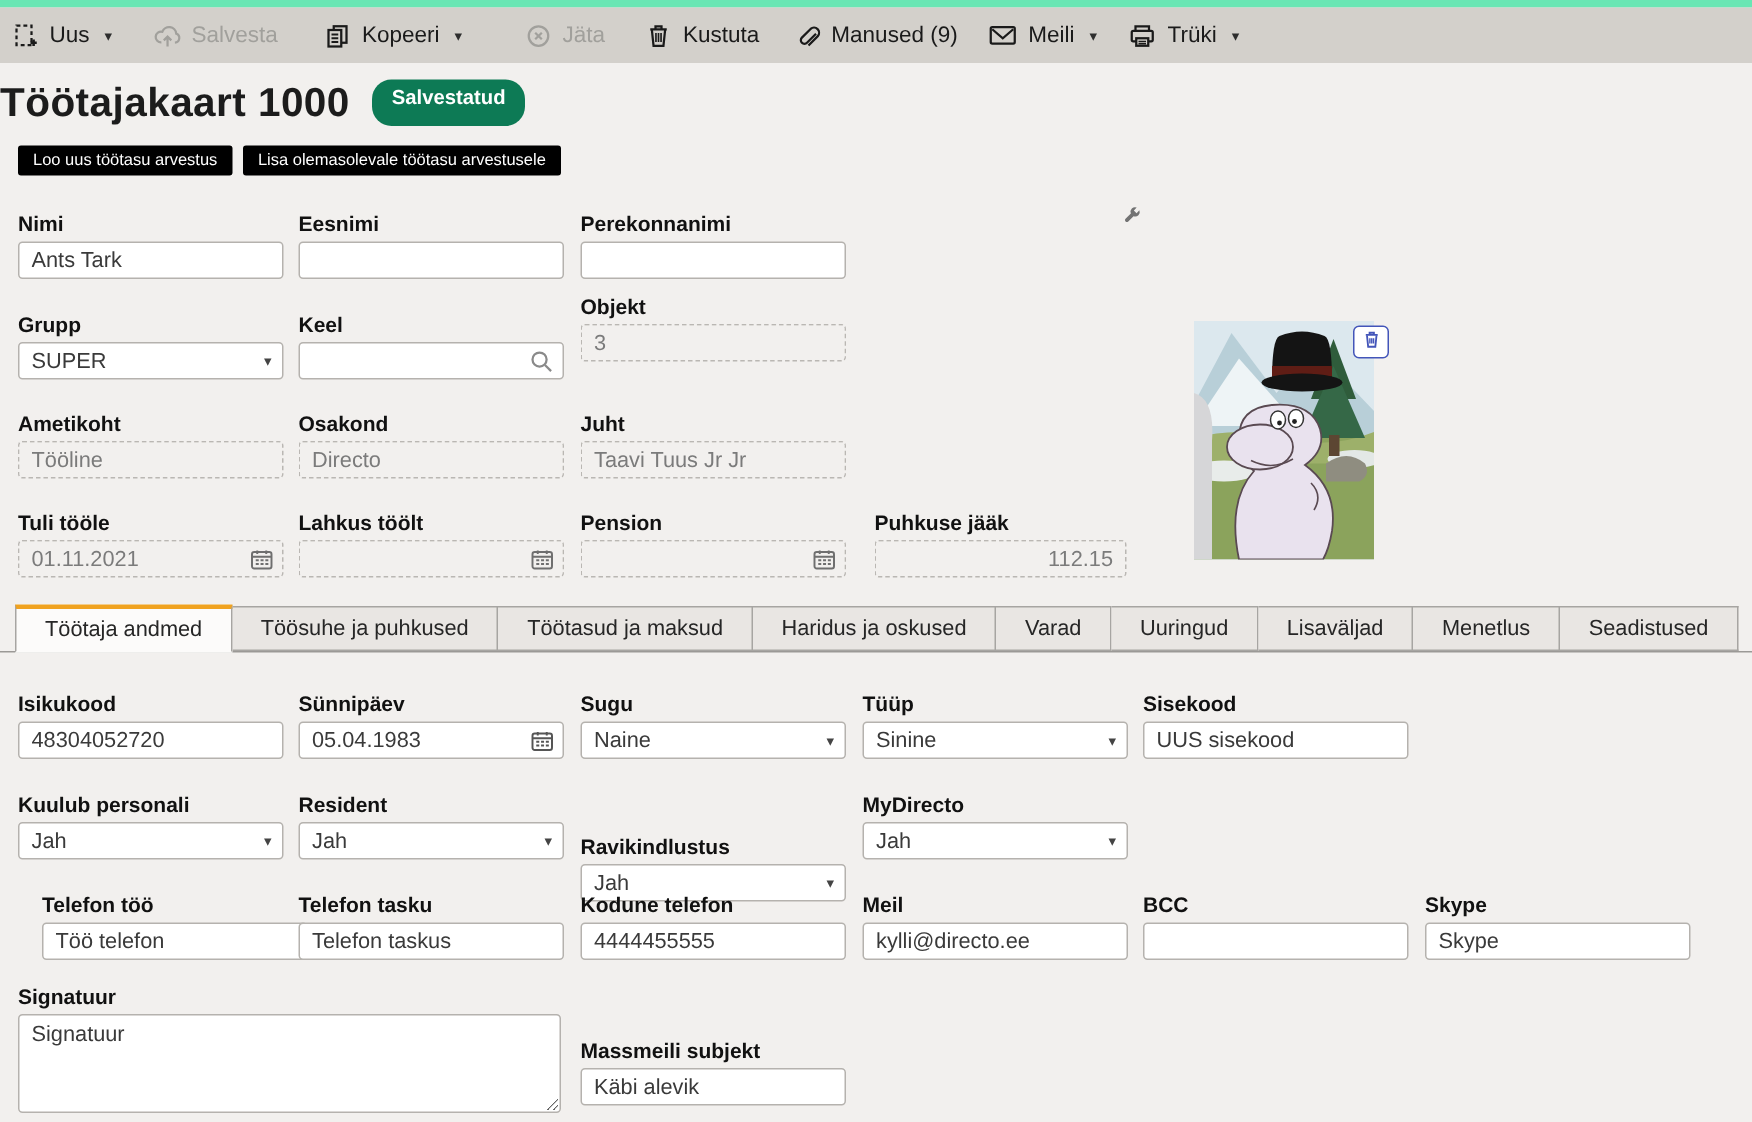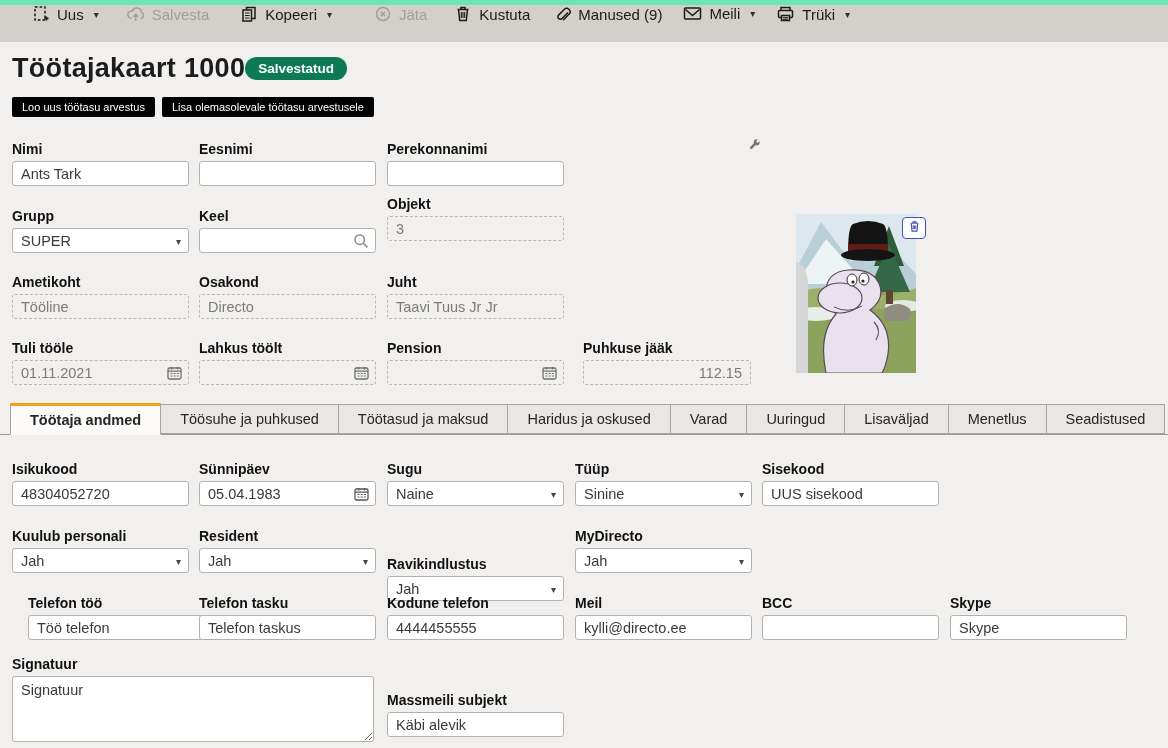--- a/index.html
+++ b/index.html
@@ -3,30 +3,30 @@
 <meta charset="utf-8">
 <style>
   * { margin:0; padding:0; box-sizing:border-box; }
   html,body { background:#e9e7e5; }
   .stage { position:relative; width:1168px; height:748px; overflow:hidden;
            background:#f2f0ee; font-family:"Liberation Sans", sans-serif; }
 
   
   .mint { position:absolute; left:0; top:0; width:1168px; height:5px; background:#69e6b4; }
   .toolbar { position:absolute; left:0; top:5px; width:1168px; height:37px; background:#d3d0cb;
-             display:flex; align-items:flex-start; padding-left:32px; }
+             display:flex; align-items:center; padding-left:8px; }
   .tb-item { display:flex; align-items:center; gap:7px; font-size:15px; color:#1a1a1a; cursor:pointer; white-space:nowrap; }
   .tb-item svg { display:block; }
   .tb-item.disabled { color:#a1a09c; cursor:default; }
   .tb-caret { font-size:10px; color:#2e2e2e; margin-left:3px; }
   .mr1{margin-right:27px}.mr2{margin-right:31px}.mr3{margin-right:42px}.mr4{margin-right:27px}
   .mr5{margin-right:23px}.mr6{margin-right:21px}.mr7{margin-right:21px}
 
   
-  .title-row { position:absolute; left:12px; top:53px; display:flex; align-items:center; }
+  .title-row { position:absolute; left:0; top:53px; display:flex; gap:15px; }
   .page-title { font-size:27px; font-weight:bold; color:#1c1c1c; letter-spacing:.3px; }
   .badge { background:#0d7a55; color:#fff; font-size:13.5px; font-weight:bold;
            padding:4px 13px; border-radius:13px; }
   .actions { position:absolute; left:12px; top:97px; display:flex; gap:7px; }
   .act-btn { background:#000; color:#fff; border:none; border-radius:2px; font-family:inherit;
              font-size:11px; padding:4px 10px; cursor:pointer; }
 
   
   .field { position:absolute; width:177px; }
   .field > label { display:block; font-size:14px; font-weight:bold; color:#111; margin-bottom:4px; }
@@ -39,21 +39,21 @@
   .icon-right { position:absolute; right:7px; top:50%; transform:translateY(-50%); display:flex; pointer-events:none; }
   .caret { position:absolute; right:8px; top:50%; transform:translateY(-50%); font-size:10px; color:#444; pointer-events:none; }
   textarea.inp { height:66px; width:362px; resize:both; padding-top:5px; }
 
   
   .tabbar { position:absolute; left:0; top:404px; width:1168px; height:31px;
             border-bottom:1px solid #9b9996; display:flex; align-items:flex-end; padding-left:10px; }
   .tab { height:30px; display:flex; align-items:center; padding:0 19px; background:#e9e6e3;
          border:1px solid #a7a5a2; border-left-width:0; font-size:14.5px; color:#262626;
          cursor:pointer; white-space:nowrap; }
-  .tab:first-child { border-left-width:1px;font-weight:bold; }
+  .tab:first-child { border-left-width:1px; }
   .tab.active { position:relative; z-index:2; background:#fcfbfa; border-top:3px solid #f0a21f;
                 height:32px; margin-bottom:-1px; border-bottom:1px solid #fcfbfa; border-left-width:1px; }
 
   
   .photo { position:absolute; left:796px; top:214px; width:120px; height:159px; }
   .del-btn { position:absolute; top:3px; right:-10px; width:24px; height:22px; background:#fff;
              border:1.5px solid #4355b9; border-radius:4px; display:flex; align-items:center;
              justify-content:center; cursor:pointer; padding:0; }
   .wrench { position:absolute; left:748px; top:137px; cursor:pointer; }
 </style>

